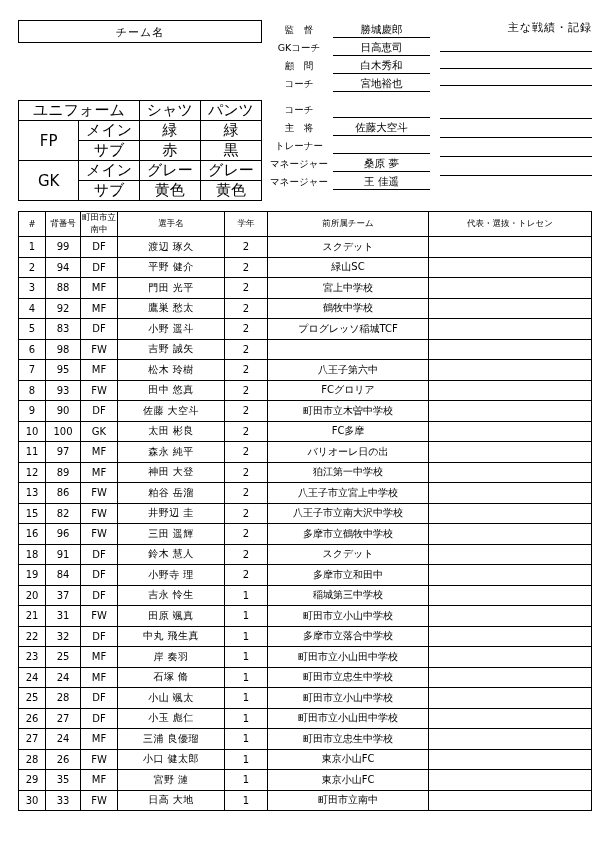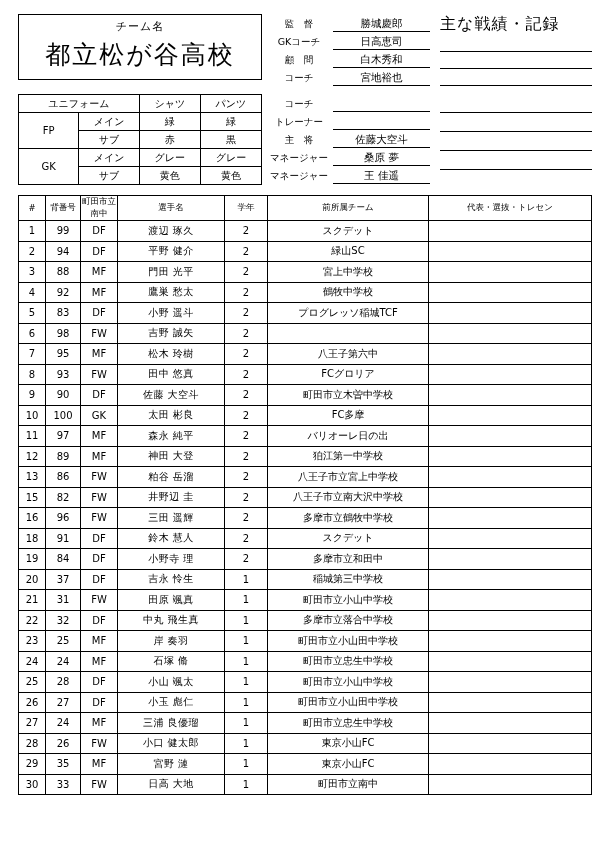--- a/index.html
+++ b/index.html
@@ -3,43 +3,43 @@
 <meta charset="utf-8">
 <style>
   html,body{margin:0;padding:0;}
   body{
     width:610px;height:862px;
     background:#ffffff;
     font-family:"DejaVu Sans","Liberation Sans",sans-serif;
     color:#000;
     -webkit-font-smoothing:antialiased;
   }
-  .page{position:relative;width:610px;height:862px;box-sizing:border-box;padding:14px 18px 0 18px;}
+  .page{position:relative;width:610px;height:862px;box-sizing:border-box;padding:20px 18px 0 18px;}
 
   
   .header{display:flex;align-items:flex-start;}
   .team-block{width:244px;}
   .team-box{border:1.5px solid #000;box-sizing:border-box;}
   .team-label{font-size:11px;text-align:center;padding:4px 0 2px;letter-spacing:1px;}
   .team-name{font-size:25px;text-align:center;padding:2px 0 8px;font-weight:normal;letter-spacing:2px;}
 
   .staff-block{width:160px;margin-left:8px;}
   .staff-row{display:flex;align-items:flex-end;height:18px;}
   .staff-role{width:58px;font-size:9.5px;text-align:center;padding-right:5px;line-height:16px;white-space:nowrap;}
   .staff-name{flex:1;border-bottom:1px solid #000;font-size:10.5px;text-align:center;line-height:16px;}
 
   .results-block{flex:1;margin-left:10px;}
-  .results-title{font-size:16px;text-align:left;letter-spacing:1px;}
+  .results-title{font-size:11px;text-align:right;letter-spacing:1px;}
   .results-rule{border-bottom:1px solid #000;height:14px;margin-top:2px;}
 
   
   .mid{display:flex;margin-top:8px;}
   .uni-wrap{width:244px;}
   table.uni{border-collapse:collapse;width:100%;table-layout:fixed;}
-  table.uni td{border:1px solid #000;font-size:10px;text-align:center;height:17px;padding:0;}
+  table.uni td{border:1px solid #000;font-size:15px;text-align:center;height:17px;padding:0;}
   .uni .c1{width:86px;}
   .uni .c3{width:43px;}
   .uni .c4{width:43px;}
 
   .staff2-block{width:160px;margin-left:8px;}
   .spacer-right{flex:1;margin-left:10px;}
   .spacer-right .rule{border-bottom:1px solid #000;height:18px;}
 
   
   .roster{margin-top:10px;}
@@ -59,21 +59,20 @@
 </head>
 <body>
 
 <div class="page">
 
   <div class="header">
 
     <div class="team-block">
       <div class="team-box">
         <div class="team-label">チーム名</div>
-        <div class="team-name">都立松が谷高校</div>
       </div>
     </div>
 
     <div class="staff-block">
       <div class="staff-row">
         <div class="staff-role">監　督</div>
         <div class="staff-name">勝城慶郎</div>
       </div>
       <div class="staff-row">
         <div class="staff-role">GKコーチ</div>
@@ -132,26 +131,26 @@
       </tbody>
         </table>
     </div>
 
     <div class="staff2-block">
       <div class="staff-row">
         <div class="staff-role">コーチ</div>
         <div class="staff-name"></div>
       </div>
       <div class="staff-row">
+        <div class="staff-role">主　将</div>
+        <div class="staff-name">佐藤大空斗</div>
+      </div>
+      <div class="staff-row">
         <div class="staff-role">トレーナー</div>
         <div class="staff-name"></div>
-      </div>
-      <div class="staff-row">
-        <div class="staff-role">主　将</div>
-        <div class="staff-name">佐藤大空斗</div>
       </div>
       <div class="staff-row">
         <div class="staff-role">マネージャー</div>
         <div class="staff-name">桑原 夢</div>
       </div>
       <div class="staff-row">
         <div class="staff-role">マネージャー</div>
         <div class="staff-name">王 佳遥</div>
       </div>
     </div>

